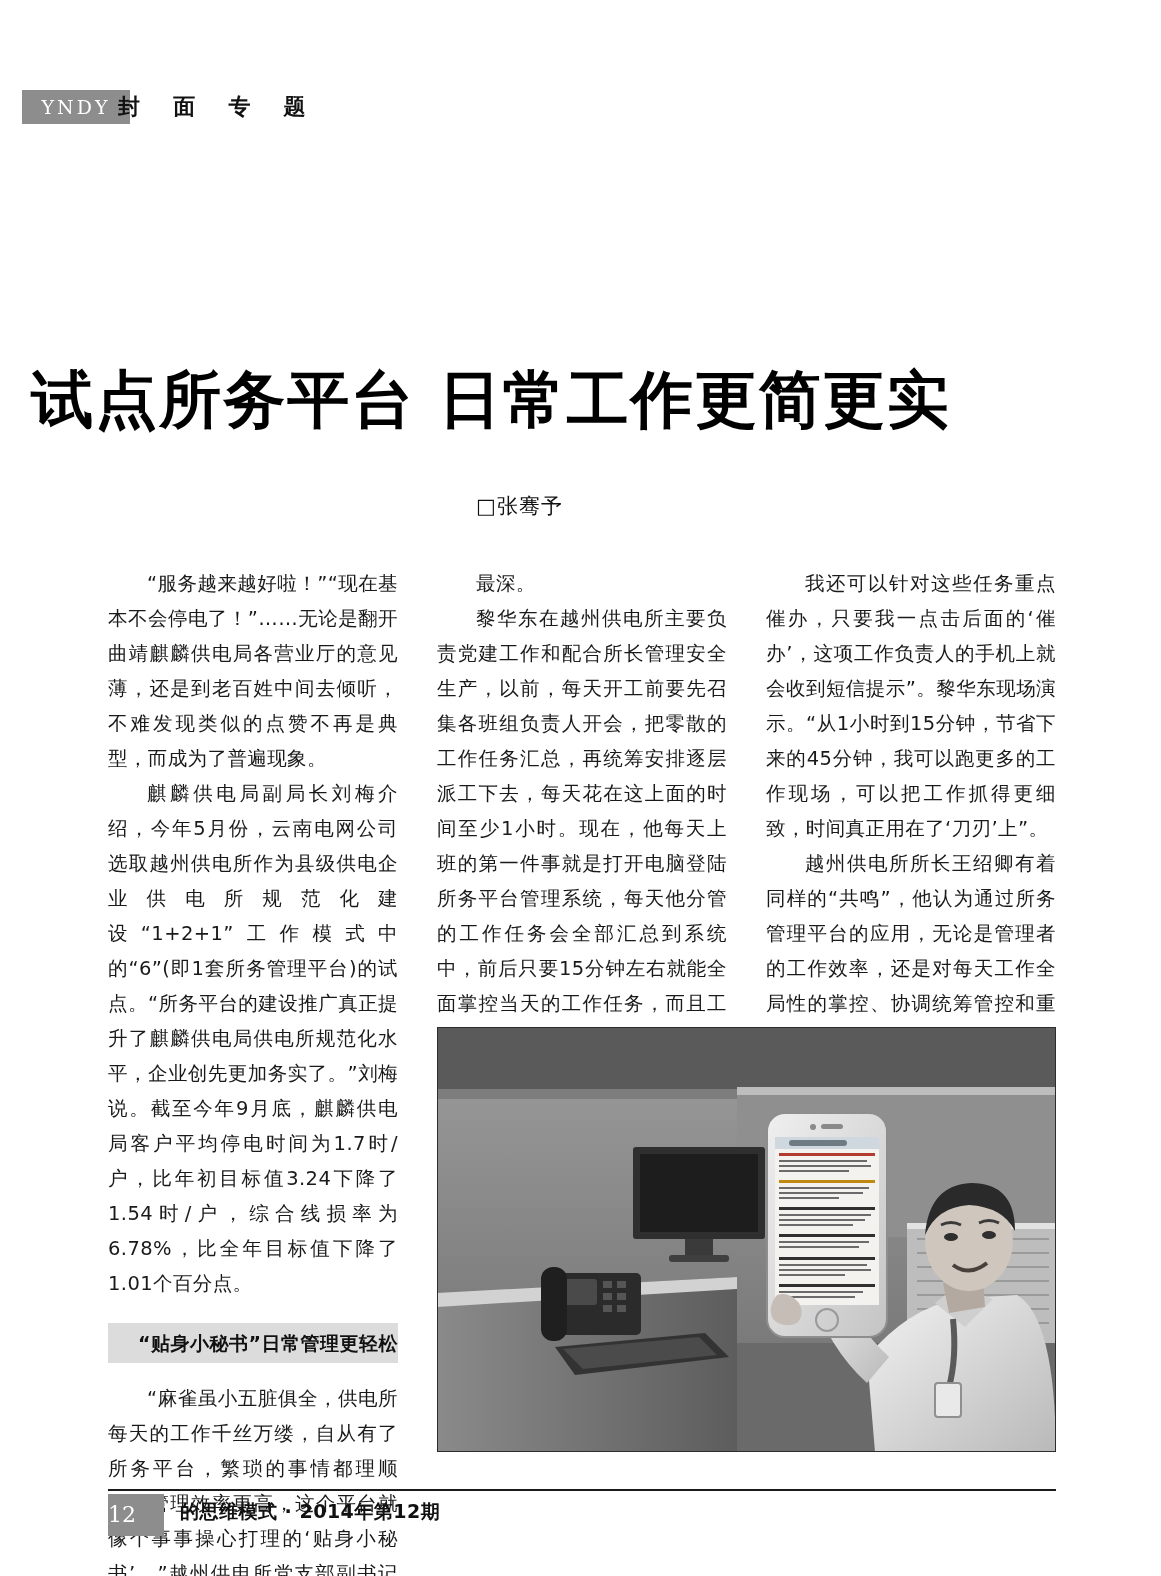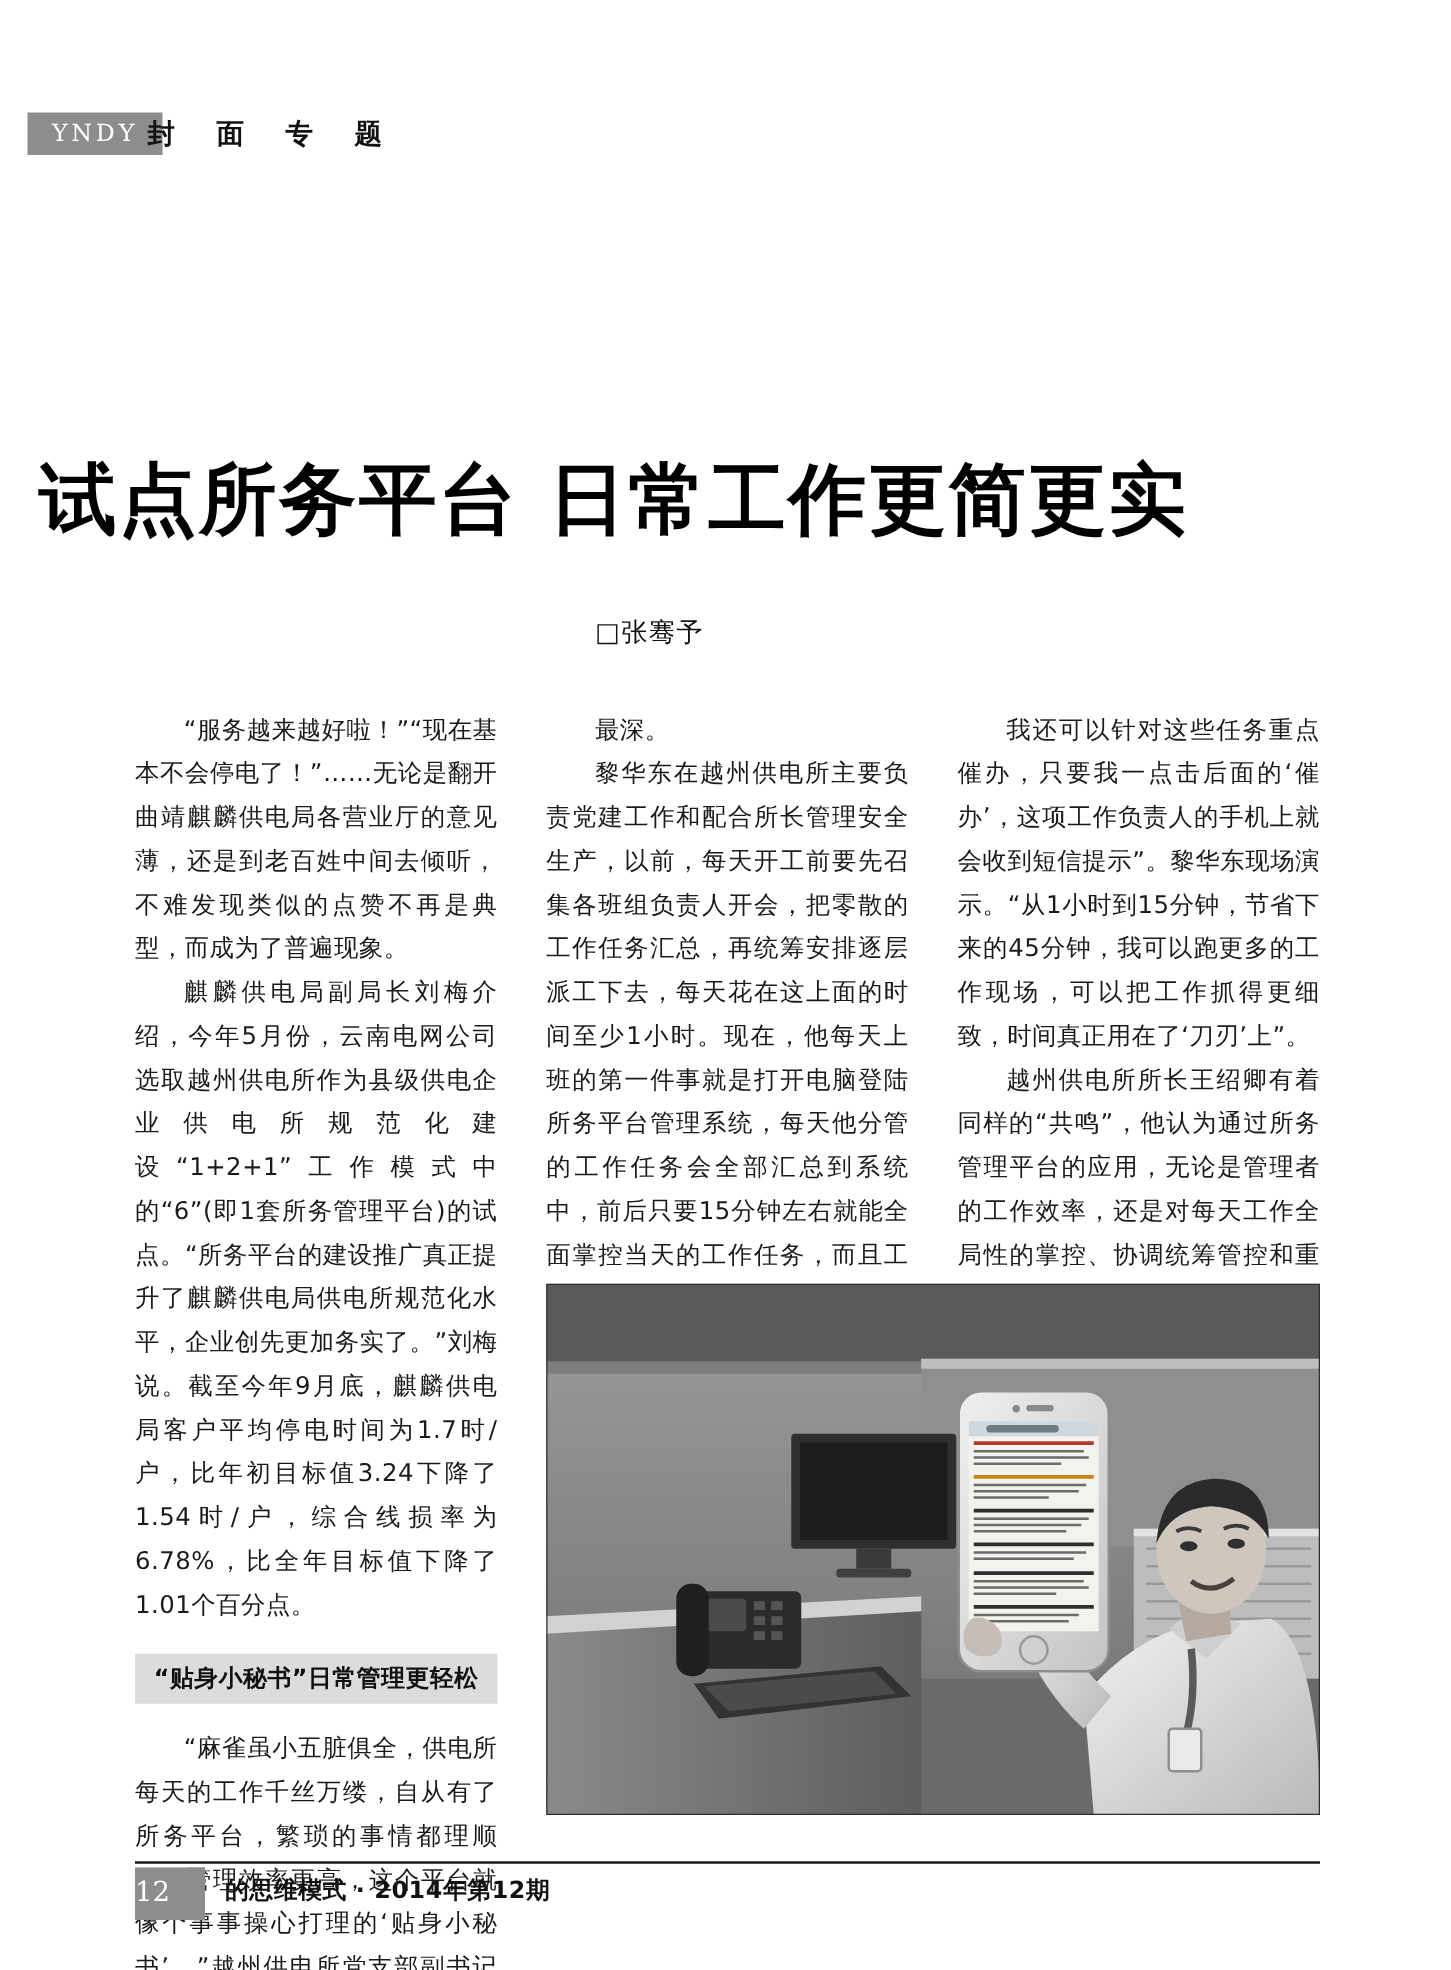--- a/index.html
+++ b/index.html
@@ -113,21 +113,21 @@
   .col3 { left: 658px; }
 
   
   .subhead {
     margin: 22px 0 18px 0;
     background: #dcdcdc;
     height: 40px;
     line-height: 40px;
     font-size: 19px;
     font-weight: bold;
-    text-align: center;
+    text-align: right;
     letter-spacing: 0.5px;
     color: #111;
   }
 
   
   .photo {
     position: absolute;
     left: 437px;
     top: 1027px;
     width: 619px;

